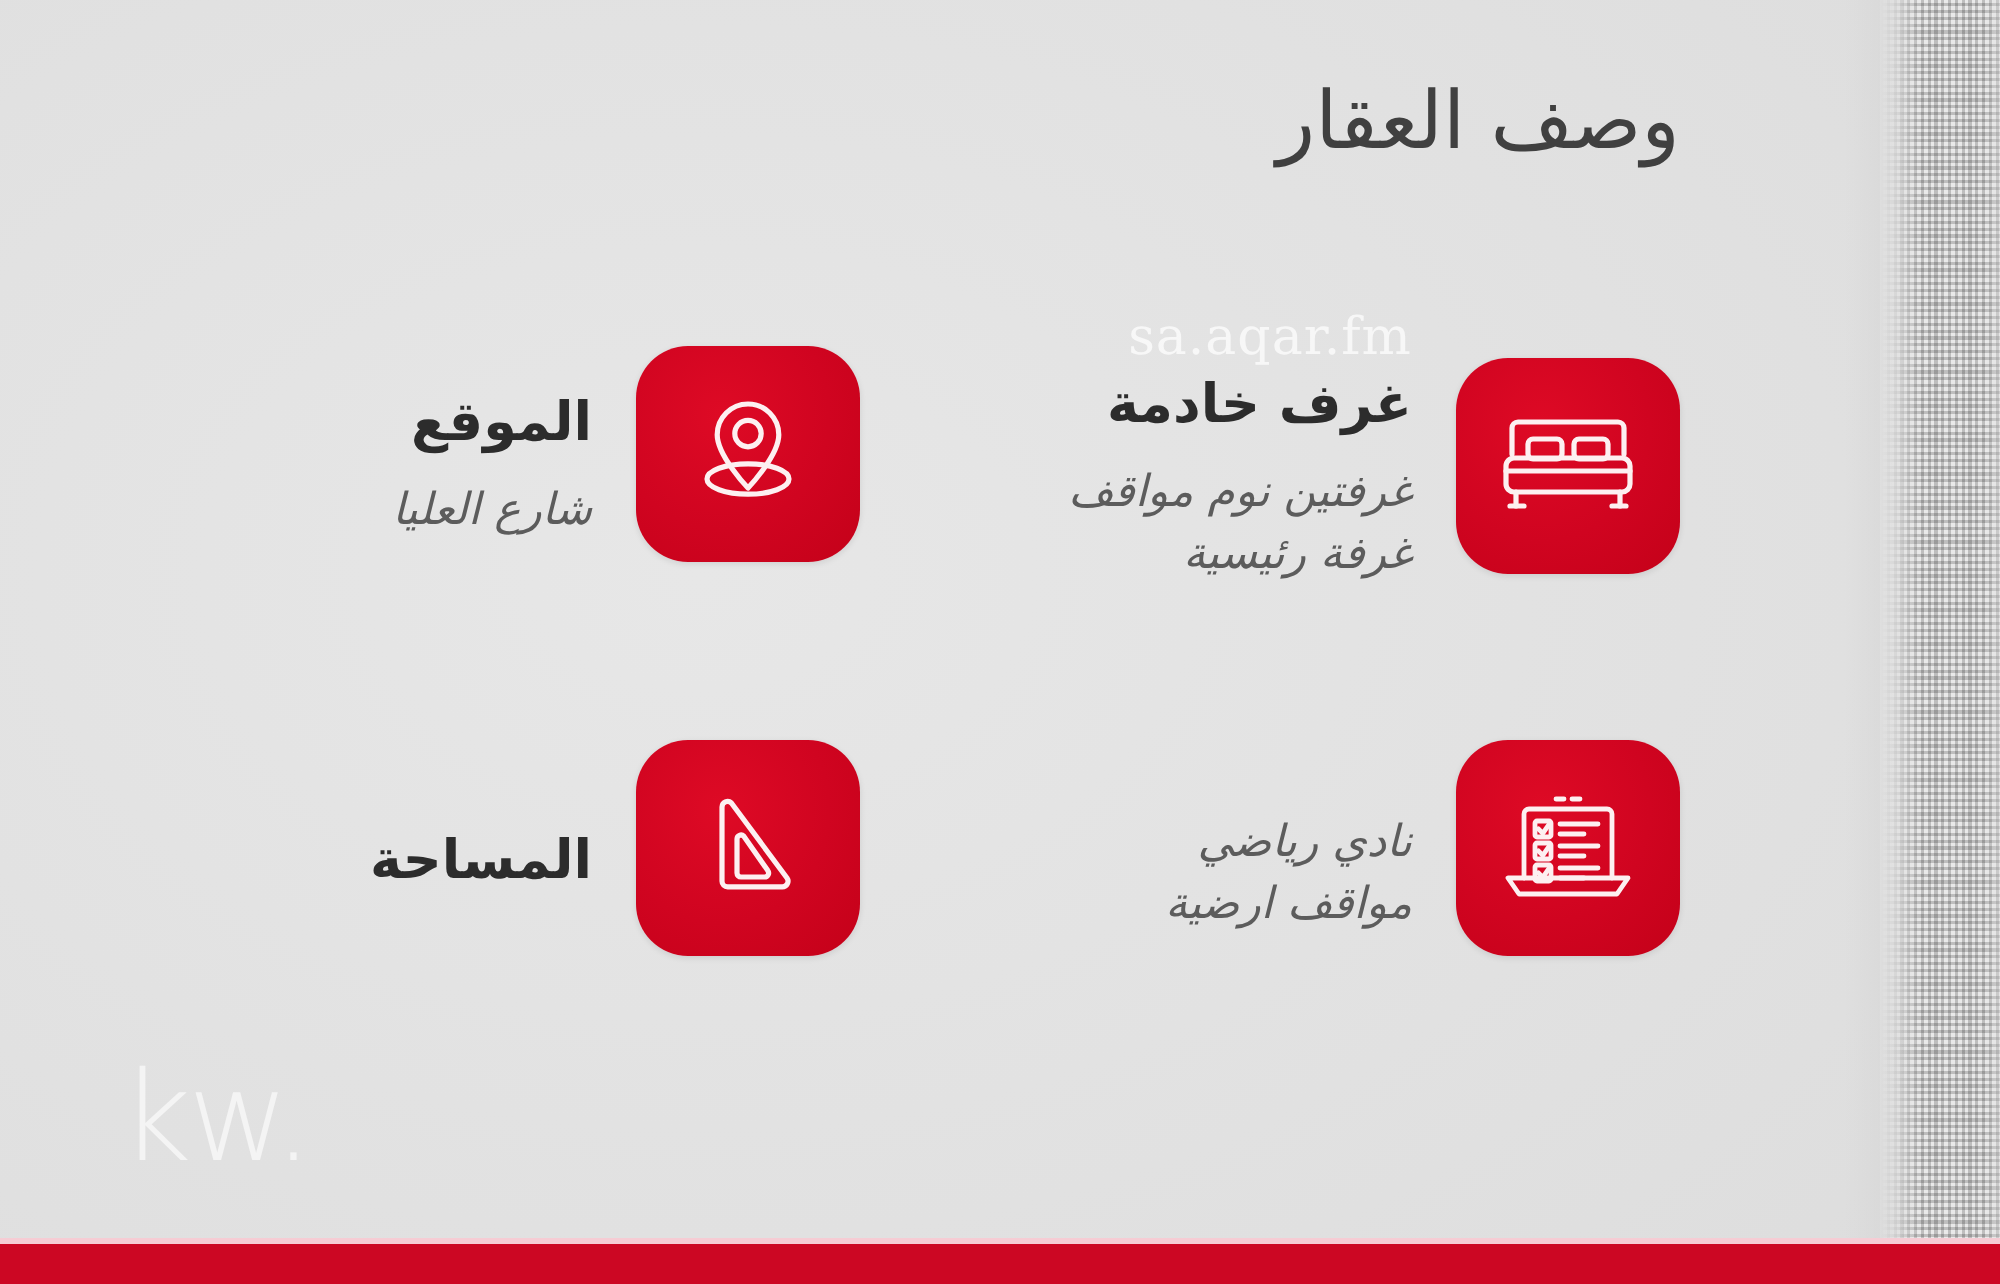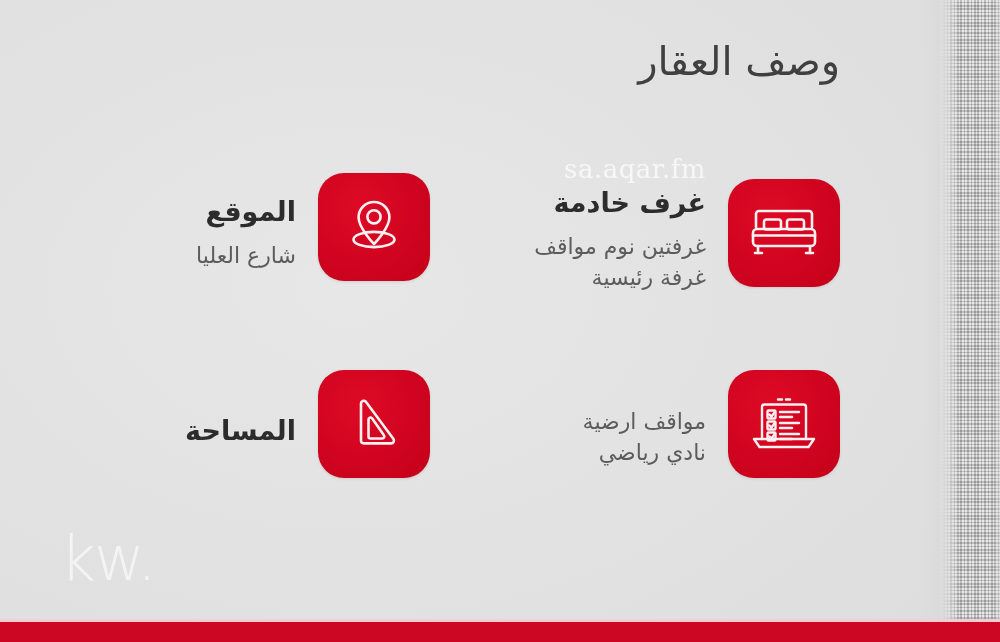--- a/index.html
+++ b/index.html
@@ -119,20 +119,21 @@
   }
   .card-title {
     font-size: 27px;
     font-weight: 700;
     color: #2c2c2c;
     line-height: 1.18;
     white-space: nowrap;
   }
   .card-lines {
     margin-top: 12px;
+    font-style: italic;
   }
   .card-line {
     font-size: 22px;
     font-weight: 400;
     color: #5c5c5c;
     line-height: 1.42;
     white-space: nowrap;
   }
 
   
@@ -239,22 +240,22 @@
         <path d="M21.2 32.4 l2.2 2.3 l3.2 -4.6"></path>
         <rect x="19.5" y="39.5" width="8" height="8" rx="1"></rect>
         <path d="M21.2 43.4 l2.2 2.3 l3.2 -4.6"></path>
         <path d="M32 19 h19 M32 24 h12"></path>
         <path d="M32 30 h19 M32 35 h12"></path>
         <path d="M32 41 h19 M32 46 h12"></path>
       </svg>
     </div>
     <div class="card-text">
       <div class="card-lines">
+        <div class="card-line">نادي رياضي</div>
         <div class="card-line">مواقف ارضية</div>
-        <div class="card-line">نادي رياضي</div>
       </div>
     </div>
   </div>
 
   <div class="card card-left card-row2">
     <div class="icon-tile">
       <svg width="62" height="60" viewBox="0 0 62 60" fill="none" stroke="#fdf0f1" stroke-width="2.6" stroke-linecap="round" stroke-linejoin="round">
         <path d="M18 9.5 a2.8 2.8 0 0 1 4.7 -2 L50.5 45 a2.8 2.8 0 0 1 -2.3 4.4 H20.8 a2.8 2.8 0 0 1 -2.8 -2.8 z"></path>
         <path d="M25.5 25.5 a2 2 0 0 1 3.4 -1.4 l12 17.2 a2 2 0 0 1 -1.6 3.2 H27.5 a2 2 0 0 1 -2 -2 z"></path>
       </svg>

